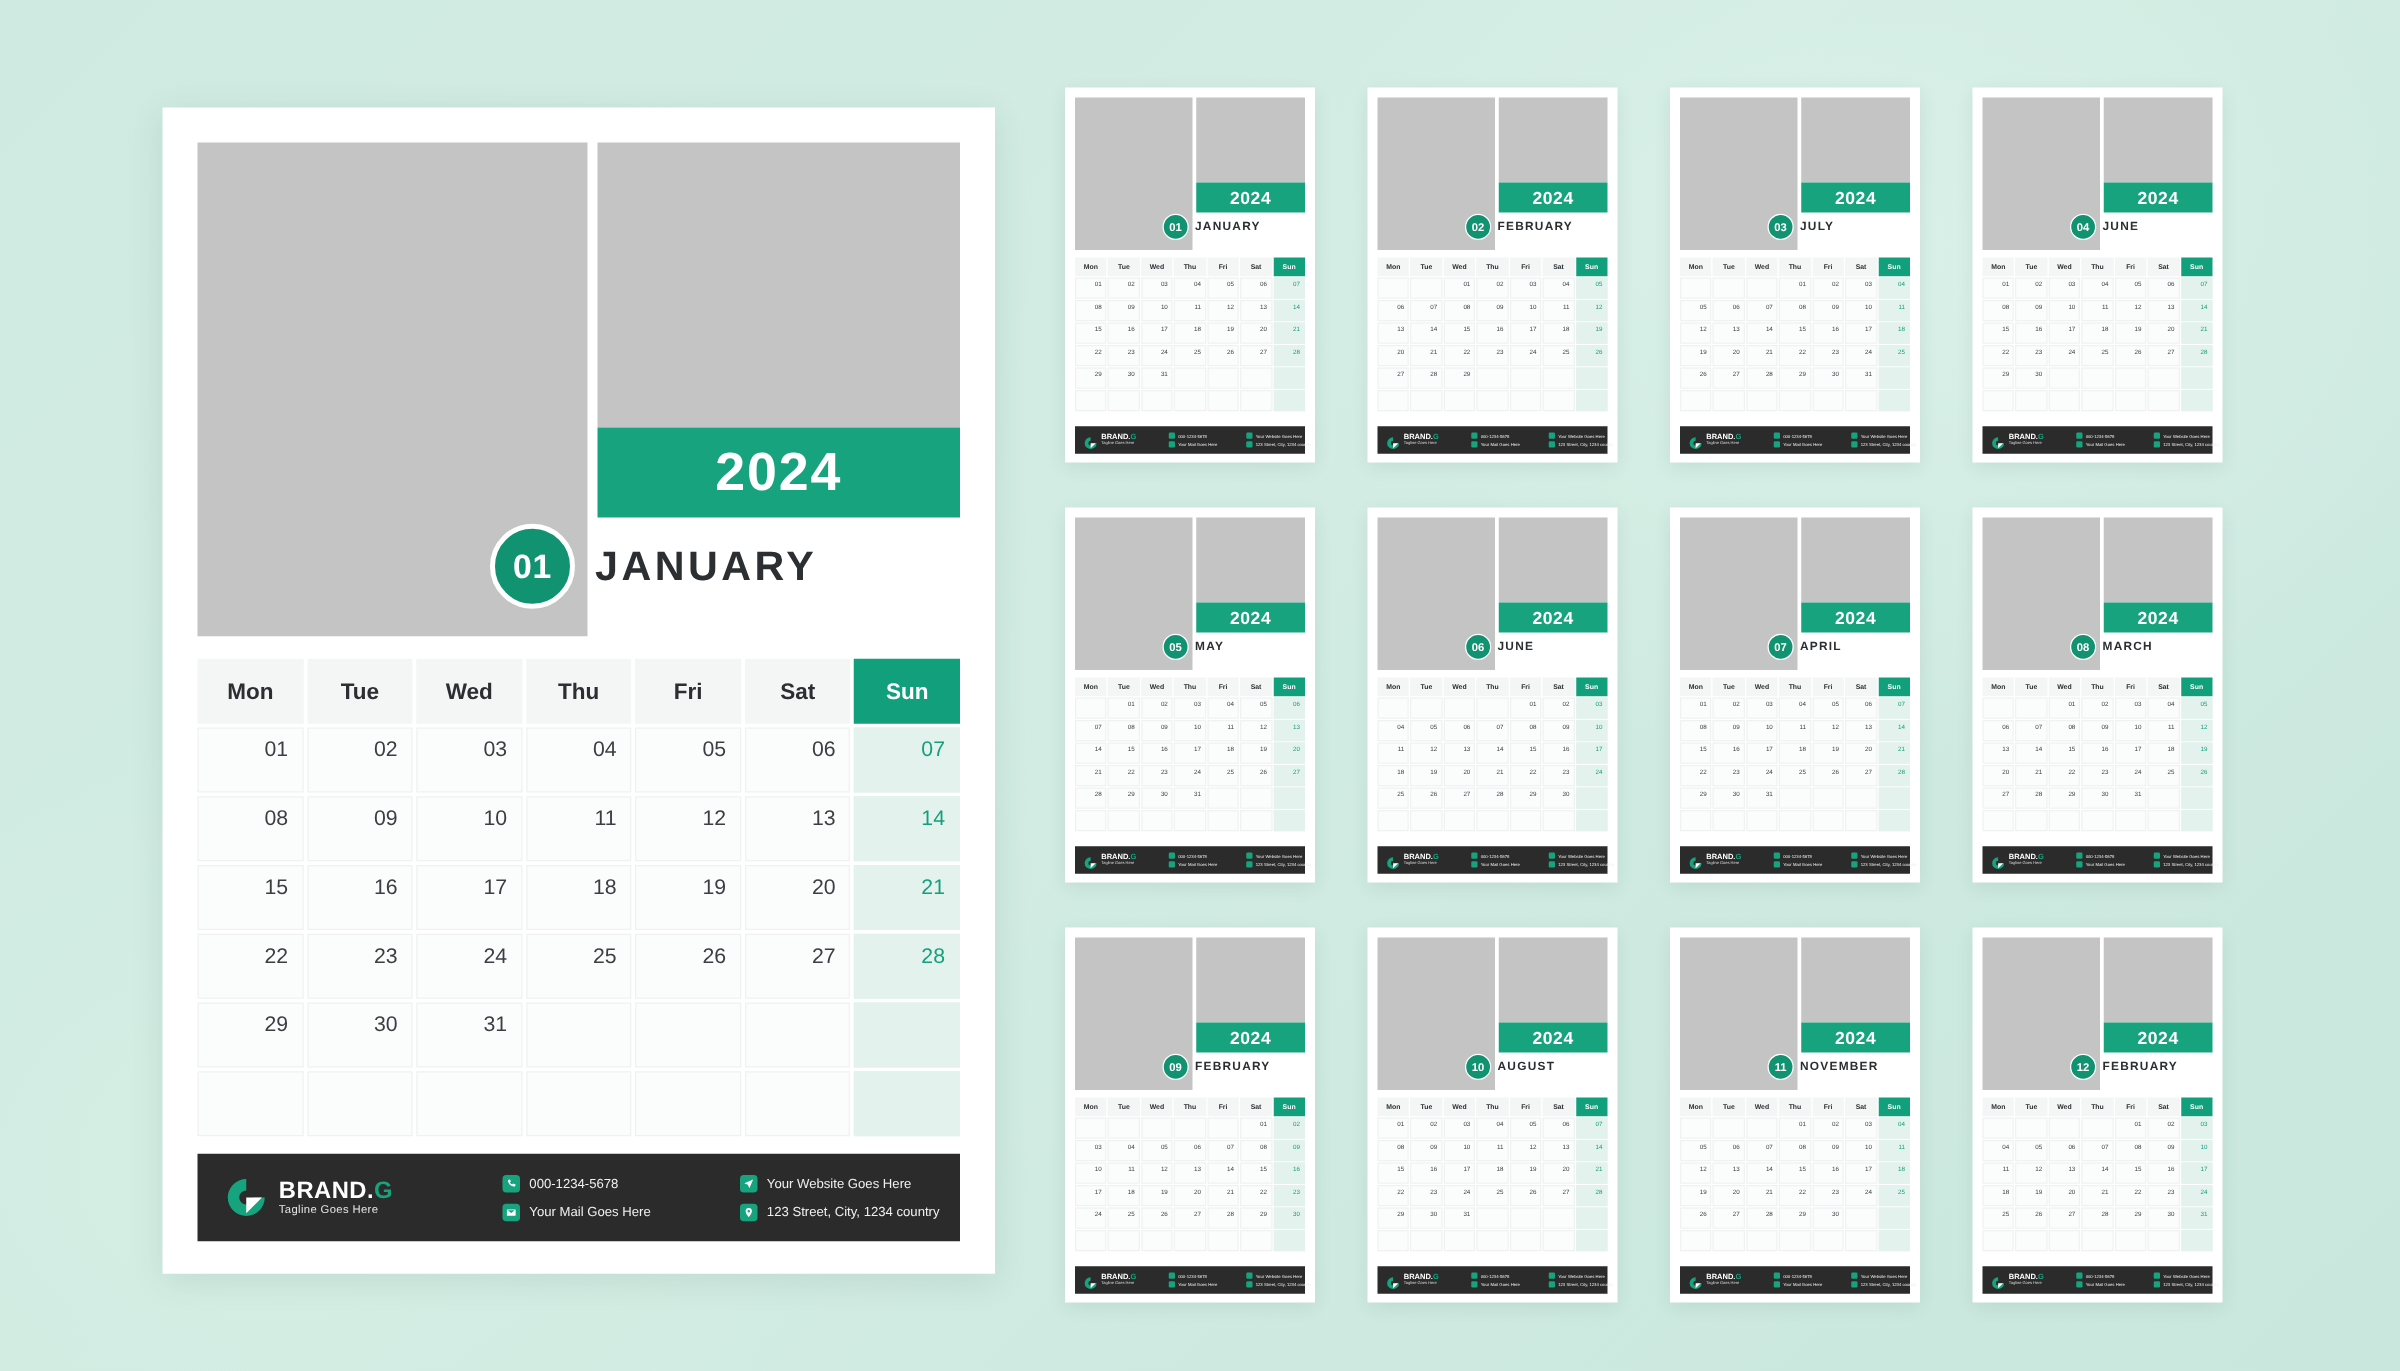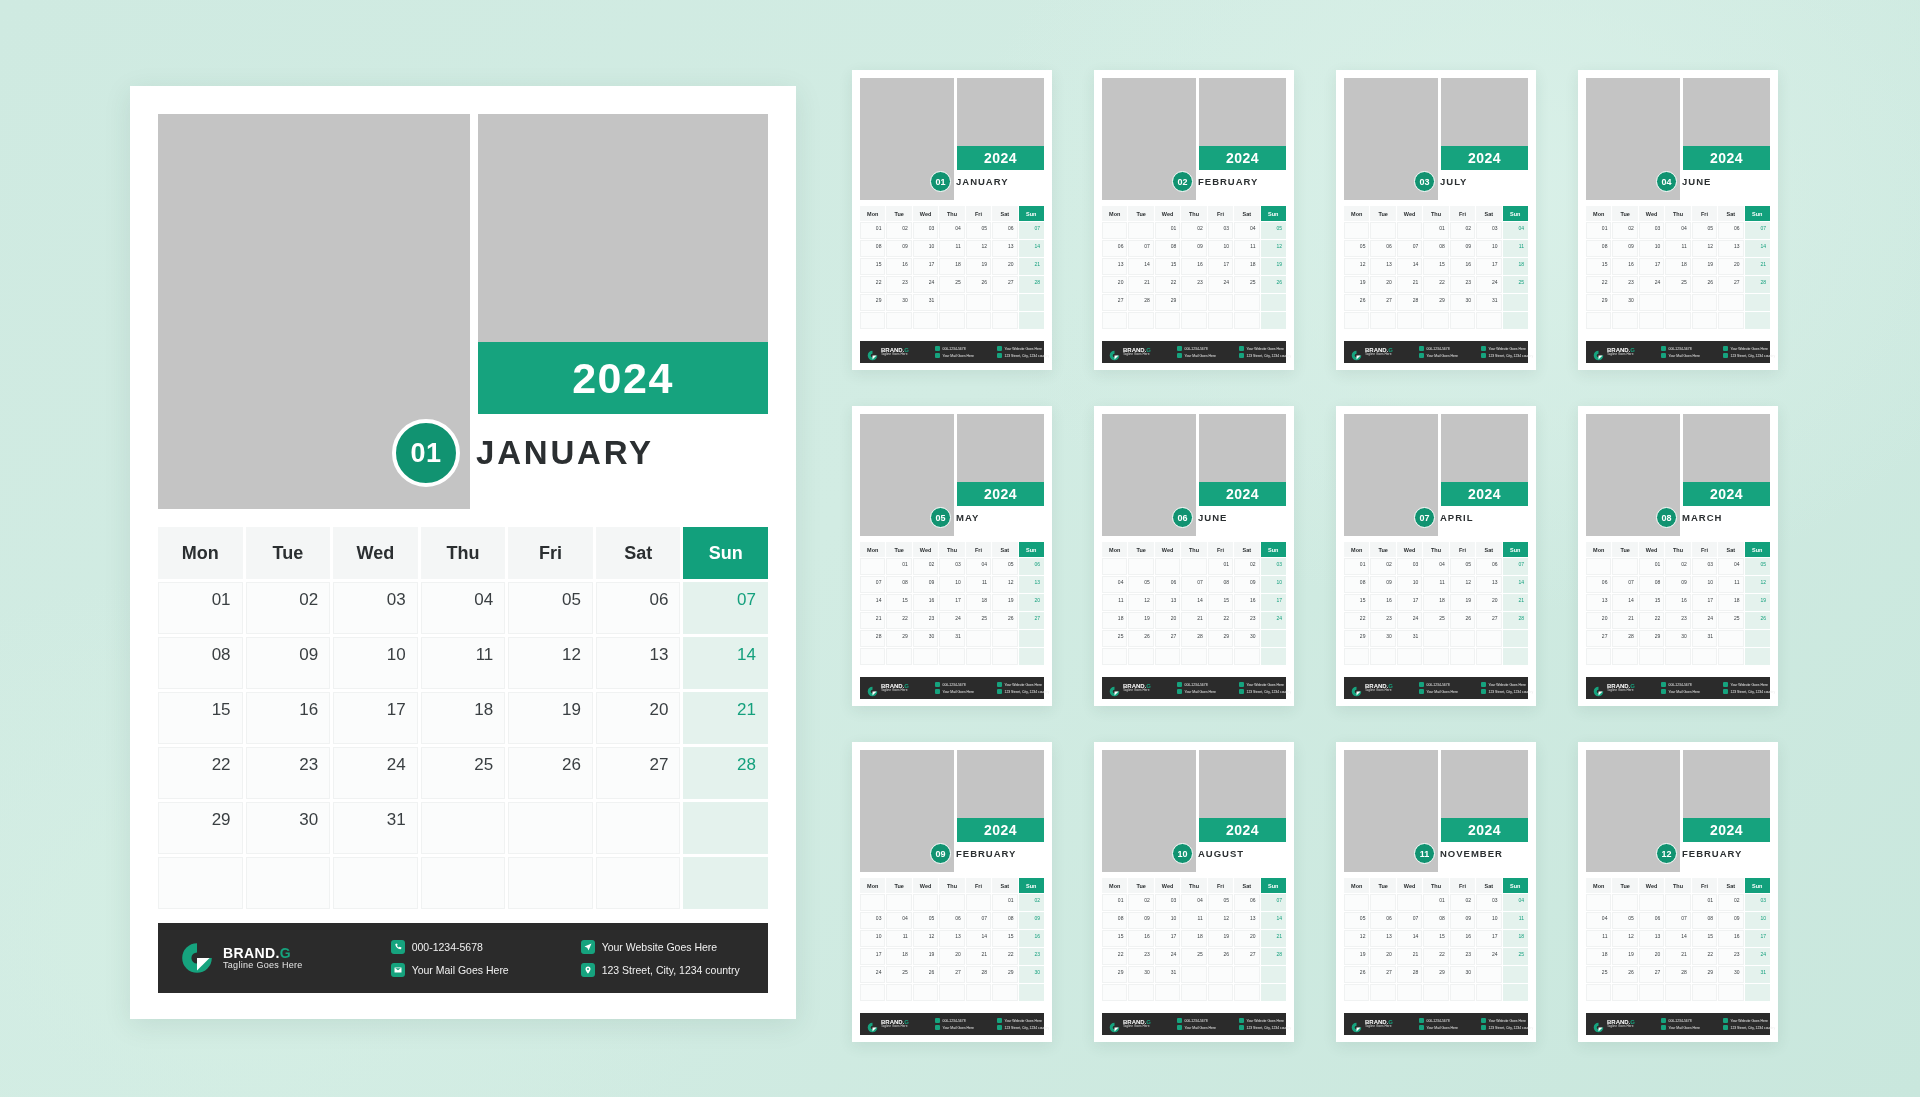--- a/index.html
+++ b/index.html
@@ -115,21 +115,21 @@
     height: 70px;
     display: flex; align-items: center;
     padding: 0 22px;
   }
   .logo { display: flex; align-items: center; gap: 9px; }
   .logo-mark {
     width: 34px; height: 34px; position: relative;
   }
   .logo-txt { line-height: 1.05; }
   .logo-name {
-    font-size: 14px; font-weight: 700; color: #ffffff; letter-spacing: 0.4px;
+    font-size: 19px; font-weight: 700; color: #ffffff; letter-spacing: 0.4px;
   }
   .logo-name .g { color: #16a37e; }
   .logo-tag { font-size: 9px; color: #e6e6e6; letter-spacing: 0.3px; }
   .contacts {
     margin-left: 88px;
     display: grid;
     grid-template-columns: 150px 1fr;
     grid-auto-rows: auto;
     row-gap: 9px; column-gap: 40px;
   }

